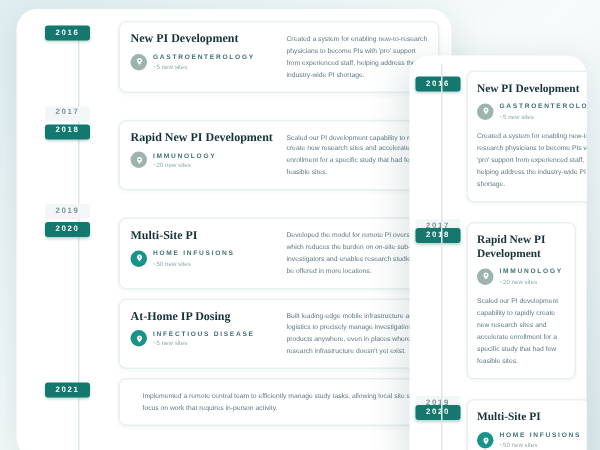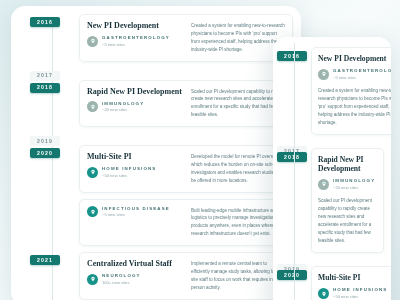--- a/index.html
+++ b/index.html
@@ -270,20 +270,21 @@
             </div>
             <div class="entry-desc">Developed the model for remote PI oversight, which reduces the burden on on-site sub-investigators and enables research studies to be offered in more locations.</div>
           </div>
         </div>
         <div class="row">
           <div class="year-col">
             <div class="year-badge" style="visibility:hidden"></div>
           </div>
           <div class="entry">
             <div class="entry-left">
+              <div class="entry-title">At-Home IP Dosing</div>
               <div class="meta-row">
                 <span class="disc-icon bright">
                   <svg width="6" height="6" viewBox="0 0 12 12">
                     <path d="M6 1.4c-1.9 0-3.4 1.5-3.4 3.3 0 2.4 3.4 6 3.4 6s3.4-3.6 3.4-6c0-1.8-1.5-3.3-3.4-3.3z" fill="#ffffff"></path>
                     <circle cx="6" cy="4.7" r="1.1" fill="#17938a"></circle>
                   </svg>
                 </span>
                 <div class="meta-text">
                   <div class="spec">INFECTIOUS DISEASE</div>
                   <div class="sites">~5 new sites</div>
@@ -291,35 +292,20 @@
               </div>
             </div>
             <div class="entry-desc">Built leading-edge mobile infrastructure and logistics to precisely manage investigational products anywhere, even in places where research infrastructure doesn't yet exist.</div>
           </div>
         </div>
         <div class="row">
           <div class="year-col">
             <div class="year-badge filled">2021</div>
           </div>
           <div class="entry">
-            <div class="entry-left">
-              <div class="entry-title">Centralized Virtual Staff</div>
-              <div class="meta-row">
-                <span class="disc-icon bright">
-                  <svg width="6" height="6" viewBox="0 0 12 12">
-                    <path d="M6 1.4c-1.9 0-3.4 1.5-3.4 3.3 0 2.4 3.4 6 3.4 6s3.4-3.6 3.4-6c0-1.8-1.5-3.3-3.4-3.3z" fill="#ffffff"></path>
-                    <circle cx="6" cy="4.7" r="1.1" fill="#17938a"></circle>
-                  </svg>
-                </span>
-                <div class="meta-text">
-                  <div class="spec">NEUROLOGY</div>
-                  <div class="sites">100+ new sites</div>
-                </div>
-              </div>
-            </div>
             <div class="entry-desc">Implemented a remote central team to efficiently manage study tasks, allowing local site staff to focus on work that requires in-person activity.</div>
           </div>
         </div>
       </div>
   </div>
 </div>
 
 <div class="mob-card">
   <div class="mob-inner">
     <div class="mob-rail"></div>

